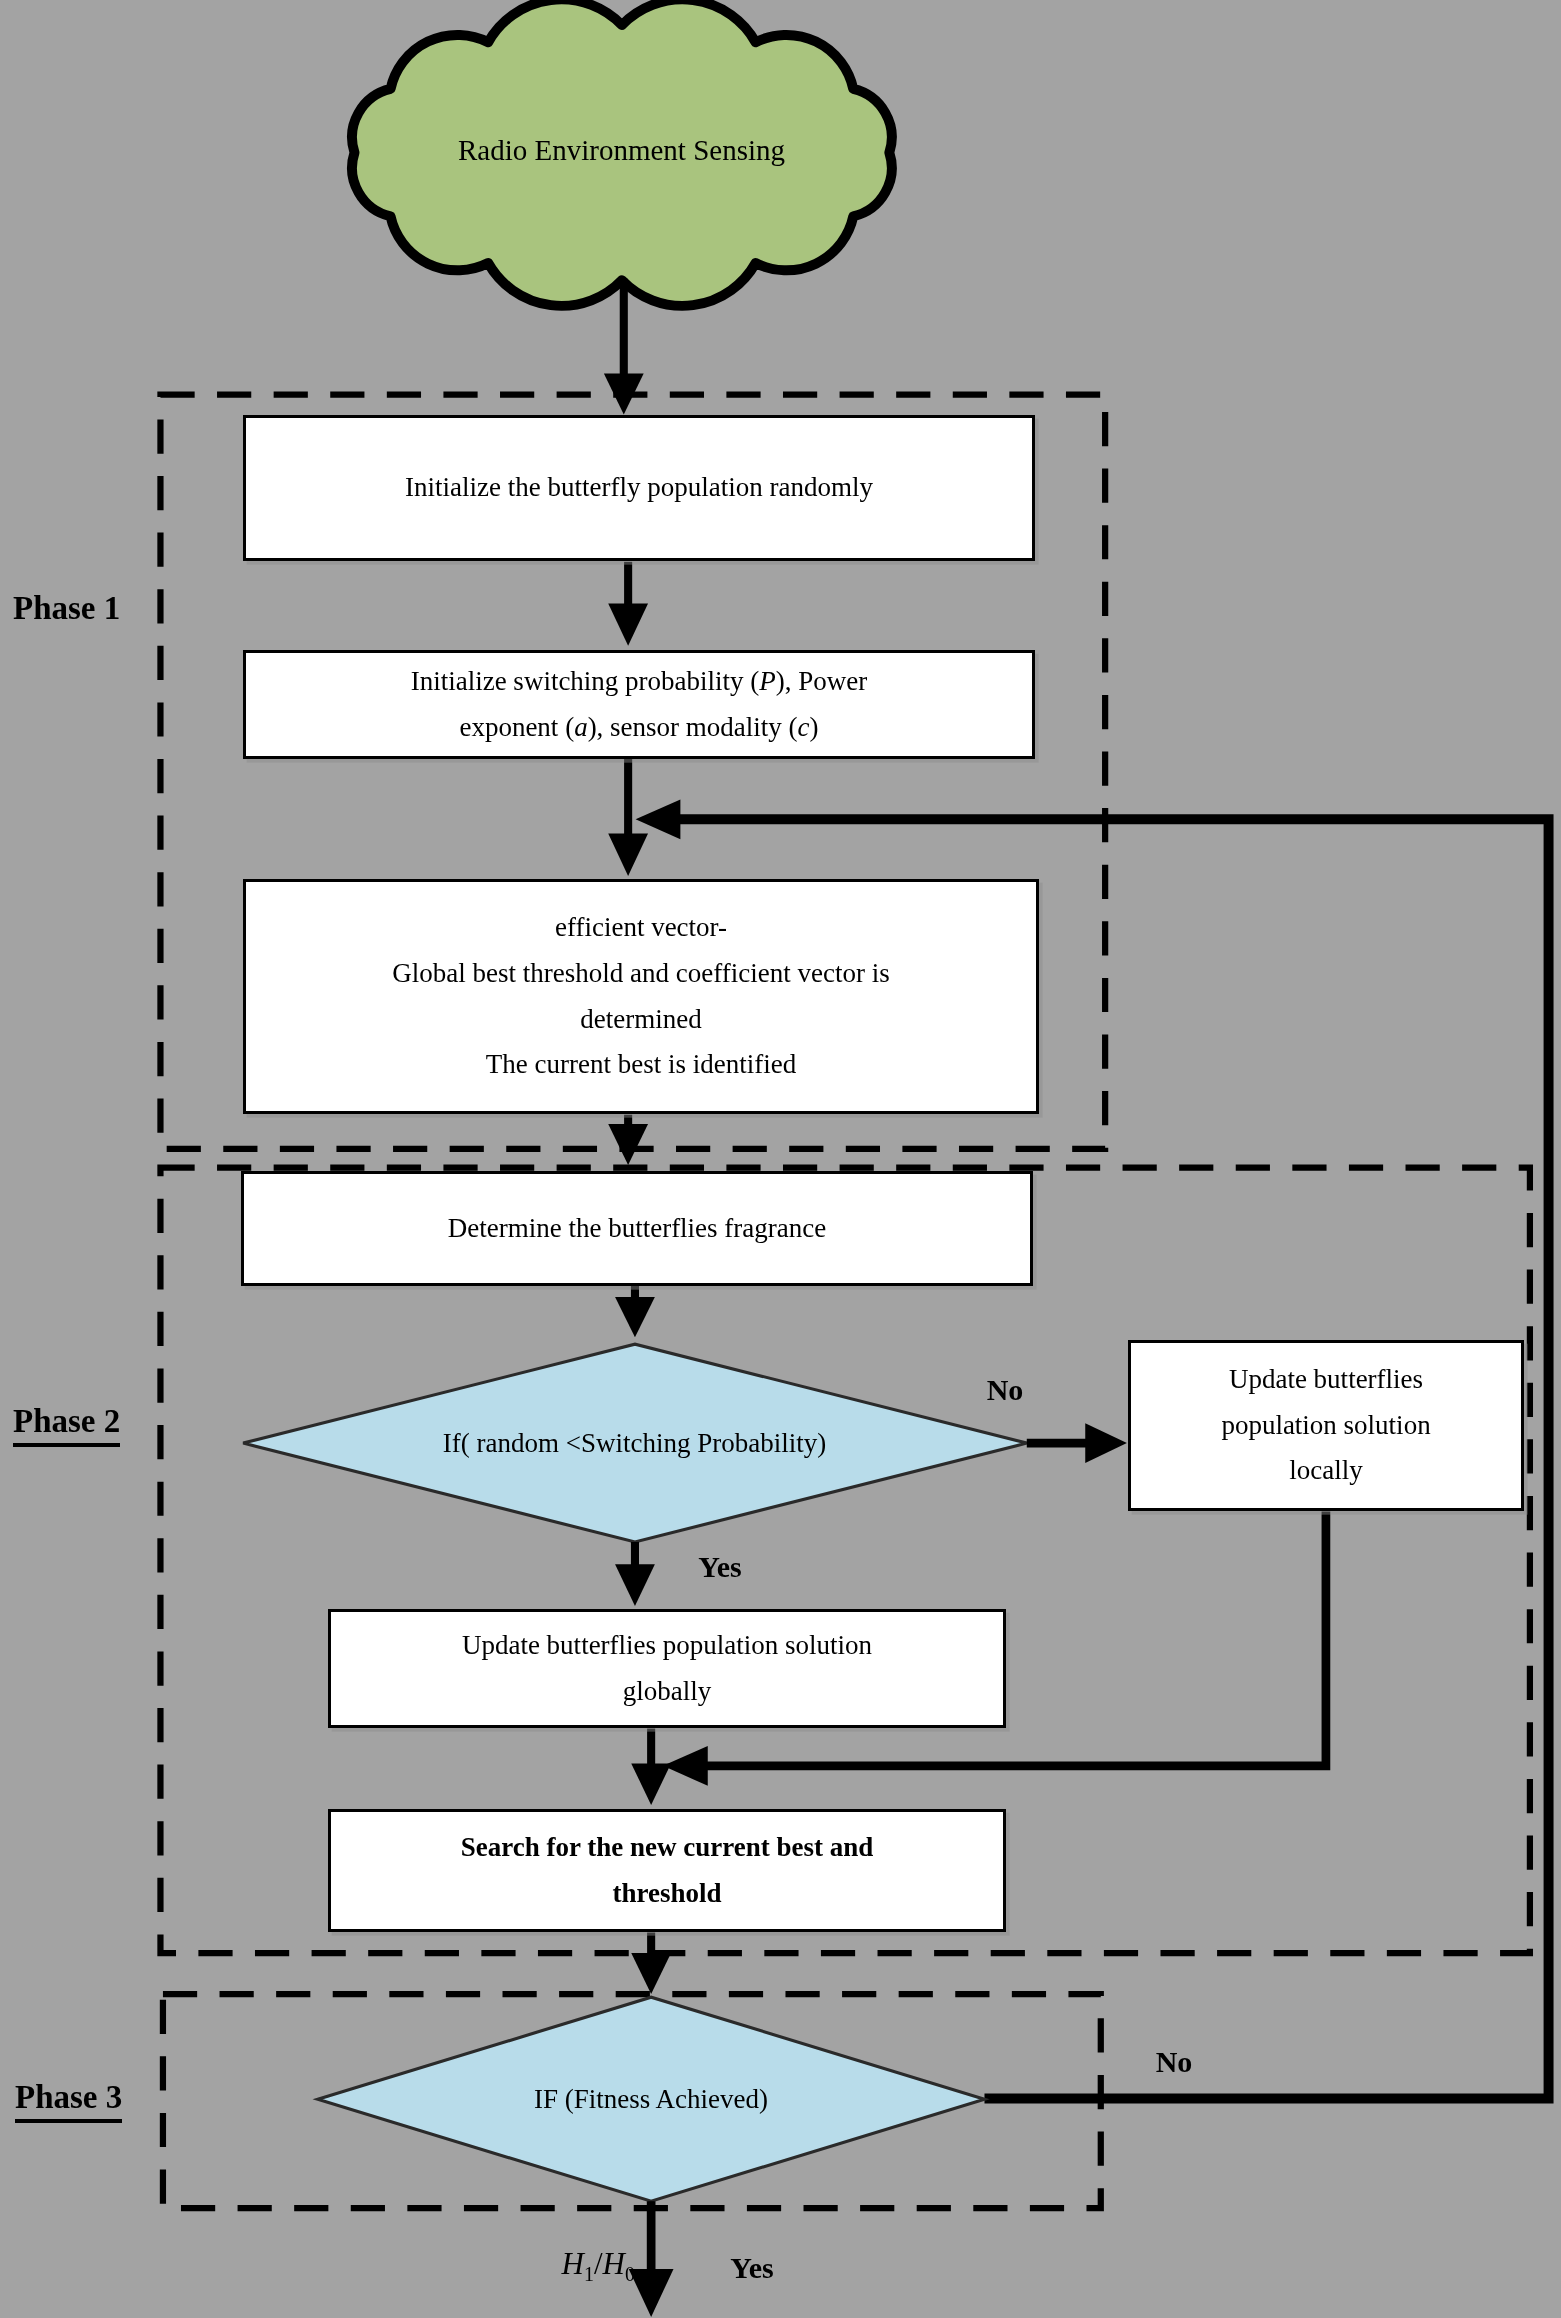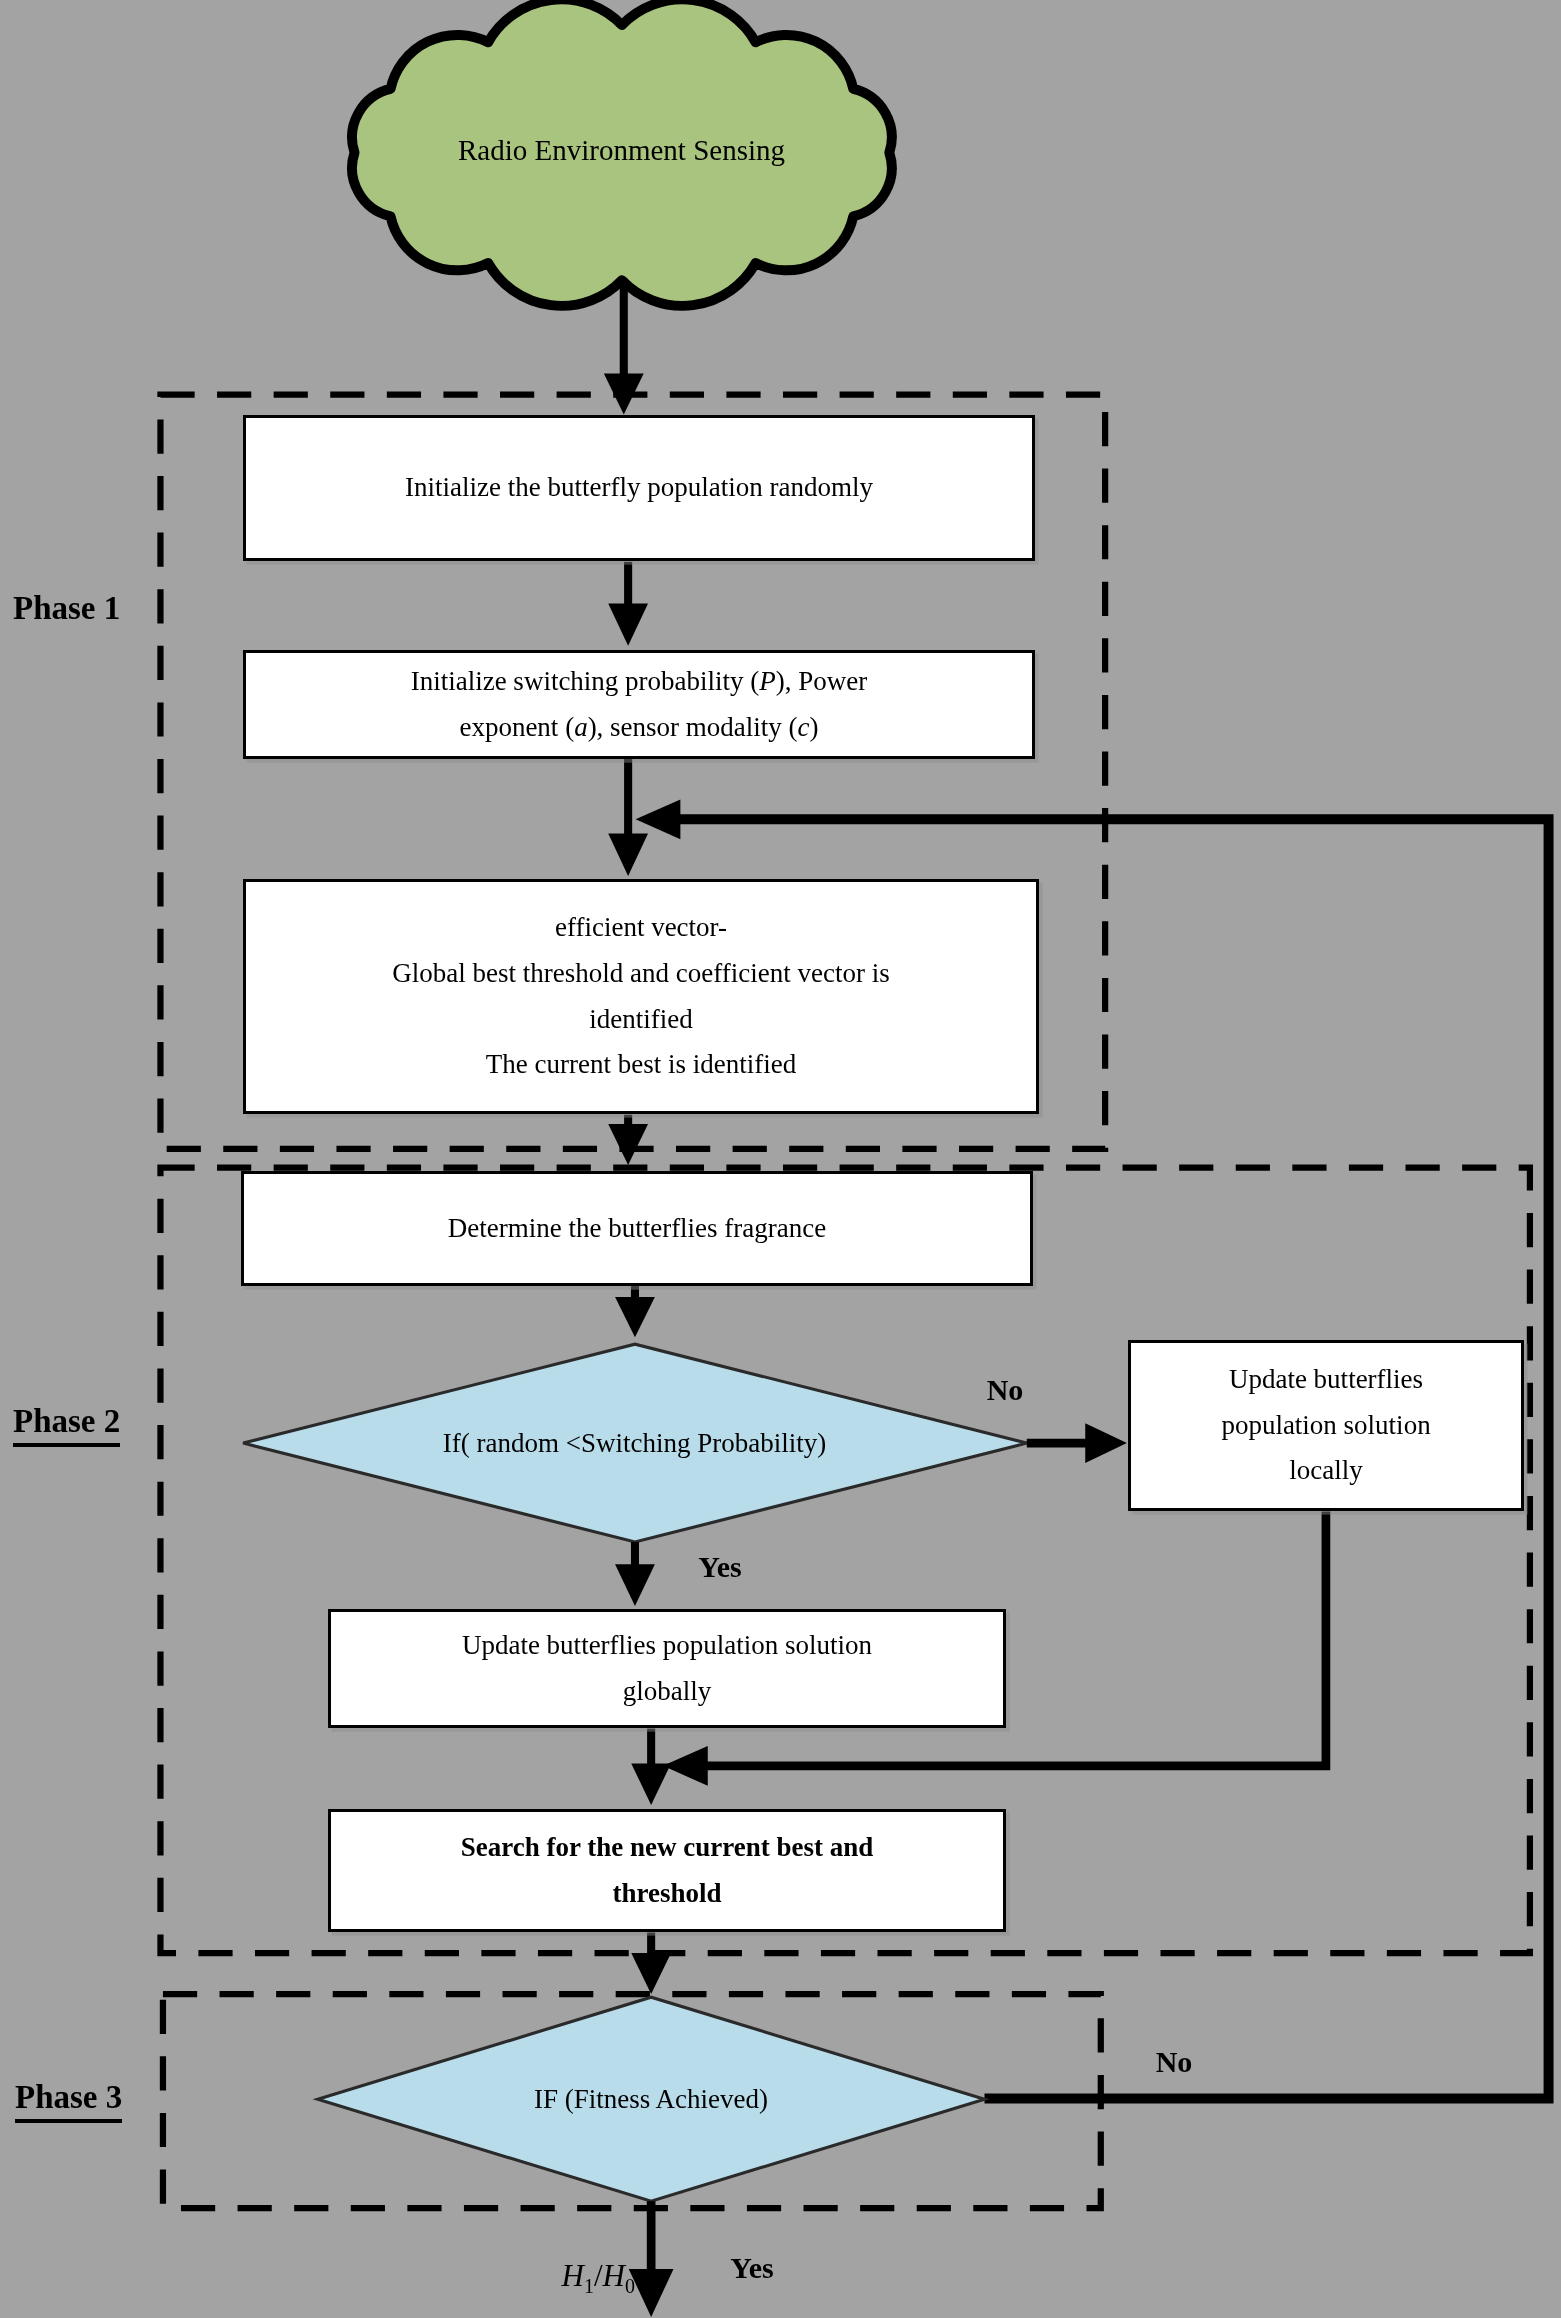--- a/index.html
+++ b/index.html
@@ -13,21 +13,21 @@
   .box .ln{white-space:nowrap;}
   .dtext{position:absolute;display:flex;justify-content:center;align-items:center;
          text-align:center;font-size:27px;color:#000;white-space:nowrap;}
   .cloudtext{position:absolute;left:348px;top:113px;width:547px;height:75px;
              display:flex;justify-content:center;align-items:center;
              font-size:29px;color:#000;}
   .plabel{position:absolute;font-size:33px;font-weight:bold;color:#000;text-align:center;}
   .plabel .u{display:inline-block;border-bottom:4.4px solid #000;padding-bottom:3.1px;}
   .edge-label{position:absolute;font-size:30px;font-weight:bold;color:#000;text-align:center;}
   .hlabel{position:absolute;left:473px;top:2246px;width:162px;text-align:right;
-          font-size:31px;color:#000;margin-top:12px;}
+          font-size:31px;color:#000;}
   .hlabel i{font-family:"Liberation Serif",serif;}
   .hlabel sub{font-size:20px;}
 </style>
 </head>
 <body>
 
 <div id="canvas">
 
   <svg id="wires" viewBox="0 0 2510 3728" xmlns="http://www.w3.org/2000/svg">
 
@@ -133,21 +133,21 @@
   </div>
 
   <div class="box" style="left:243px;top:650px;width:786px;height:103px;">
     <div class="ln"><span>Initialize switching probability (</span><i>P</i><span>), Power</span></div>
     <div class="ln"><span>exponent (</span><i>a</i><span>), sensor modality (</span><i>c</i><span>)</span></div>
   </div>
 
   <div class="box" style="left:243px;top:879px;width:790px;height:229px;line-height:1.7;">
     <div class="ln">efficient vector-</div>
     <div class="ln">Global best threshold and coefficient vector is</div>
-    <div class="ln">identified</div>
+    <div class="ln">determined</div>
     <div class="ln">The current best is identified</div>
   </div>
 
   <div class="box" style="left:241px;top:1171px;width:786px;height:109px;">
     <div class="ln">Determine the butterflies fragrance</div>
   </div>
 
   <div class="box" style="left:1128px;top:1340px;width:390px;height:165px;">
     <div class="ln">Update butterflies</div>
     <div class="ln">population solution</div>

